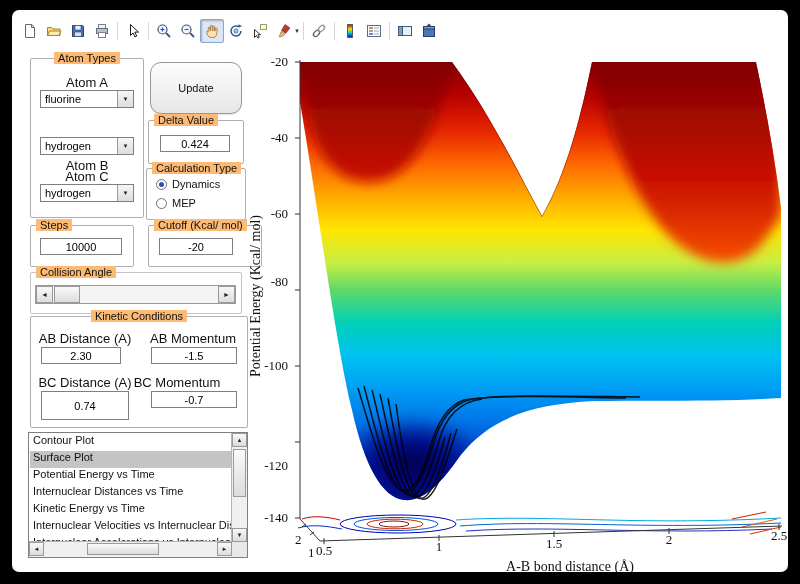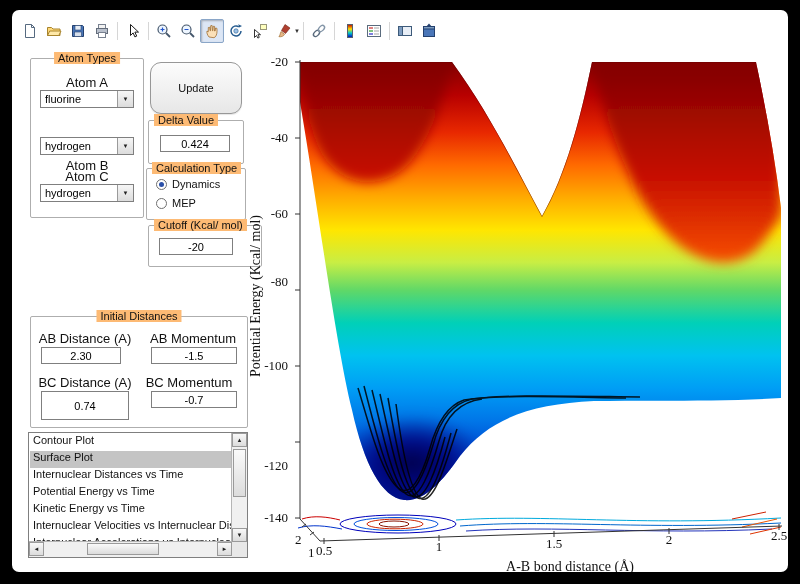--- a/index.html
+++ b/index.html
@@ -209,45 +209,57 @@
     <div class="radio" style="left:9px;top:9px;">
       <span class="rdot on"></span>
       <span>Dynamics</span>
     </div>
     <div class="radio" style="left:9px;top:28px;justify-content:center;">
       <span class="rdot"></span>
       <span>MEP</span>
     </div>
   </div>
 
+  <div class="gb" style="left:18px;top:215px;width:102px;height:40px;">
+    <span class="gbt l">Steps</span>
+    <div class="field" style="left:9px;top:12px;width:82px;height:17px;">10000</div>
+  </div>
 
   <div class="gb" style="left:136px;top:215px;width:96px;height:40px;padding-left:16px;">
     <span class="gbt l">Cutoff (Kcal/ mol)</span>
     <div class="field" style="left:10px;top:12px;width:74px;height:17px;">-20</div>
   </div>
 
+  <div class="gb" style="left:18px;top:262px;width:210px;height:40px;border-color:#c4c4c4;">
+    <span class="gbt l">Collision Angle</span>
+    <div class="slider" style="left:4px;top:12px;width:201px;height:19px;">
+      <div class="sarr" style="left:0;">◄</div>
+      <div class="thumb" style="left:18px;top:0;width:26px;height:100%;"></div>
+      <div class="sarr" style="right:0;">►</div>
+    </div>
+  </div>
 
   <div class="gb" style="left:18px;top:306px;width:216px;height:110px;">
-    <span class="gbt c">Initial Distances</span>
+    <span class="gbt c">Kinetic Conditions</span>
     <span class="lbl" style="top:14px;left:0;width:108px;">AB Distance (A)</span>
     <span class="lbl" style="top:14px;left:108px;width:108px;">AB Momentum</span>
     <div class="field" style="left:10px;top:30px;width:80px;height:17px;">2.30</div>
     <div class="field" style="left:120px;top:30px;width:86px;height:17px;">-1.5</div>
     <span class="lbl" style="top:58px;left:0;width:108px;">BC Distance (A)</span>
-    <span class="lbl" style="top:58px;left:104px;width:108px;">BC Momentum</span>
+    <span class="lbl" style="top:58px;left:92px;width:108px;">BC Momentum</span>
     <div class="field" style="left:10px;top:74px;width:88px;height:29px;">0.74</div>
     <div class="field" style="left:120px;top:74px;width:86px;height:17px;">-0.7</div>
   </div>
 
   <div class="list" style="left:16px;top:422px;width:220px;height:126px;">
     <div class="lrows">
       <div class="lrow">Contour Plot</div>
       <div class="lrow sel">Surface Plot</div>
+      <div class="lrow">Potential Energy vs Time</div>
       <div class="lrow">Internuclear Distances vs Time</div>
-      <div class="lrow">Potential Energy vs Time</div>
       <div class="lrow">Kinetic Energy vs Time</div>
       <div class="lrow">Internuclear Velocities vs Internuclear Distance</div>
       <div class="lrow">Internuclear Accelerations vs Internuclear Distance</div>
       <div class="lrow">Internuclear Momenta vs Internuclear Distance</div>
     </div>
     <div class="vsb">
       <div class="sbtn" style="left:0;top:0;width:15px;height:14px;">▲</div>
       <div class="thumb" style="left:1px;top:16px;width:13px;height:48px;"></div>
       <div class="sbtn" style="left:0;bottom:0;width:15px;height:14px;">▼</div>
     </div>

